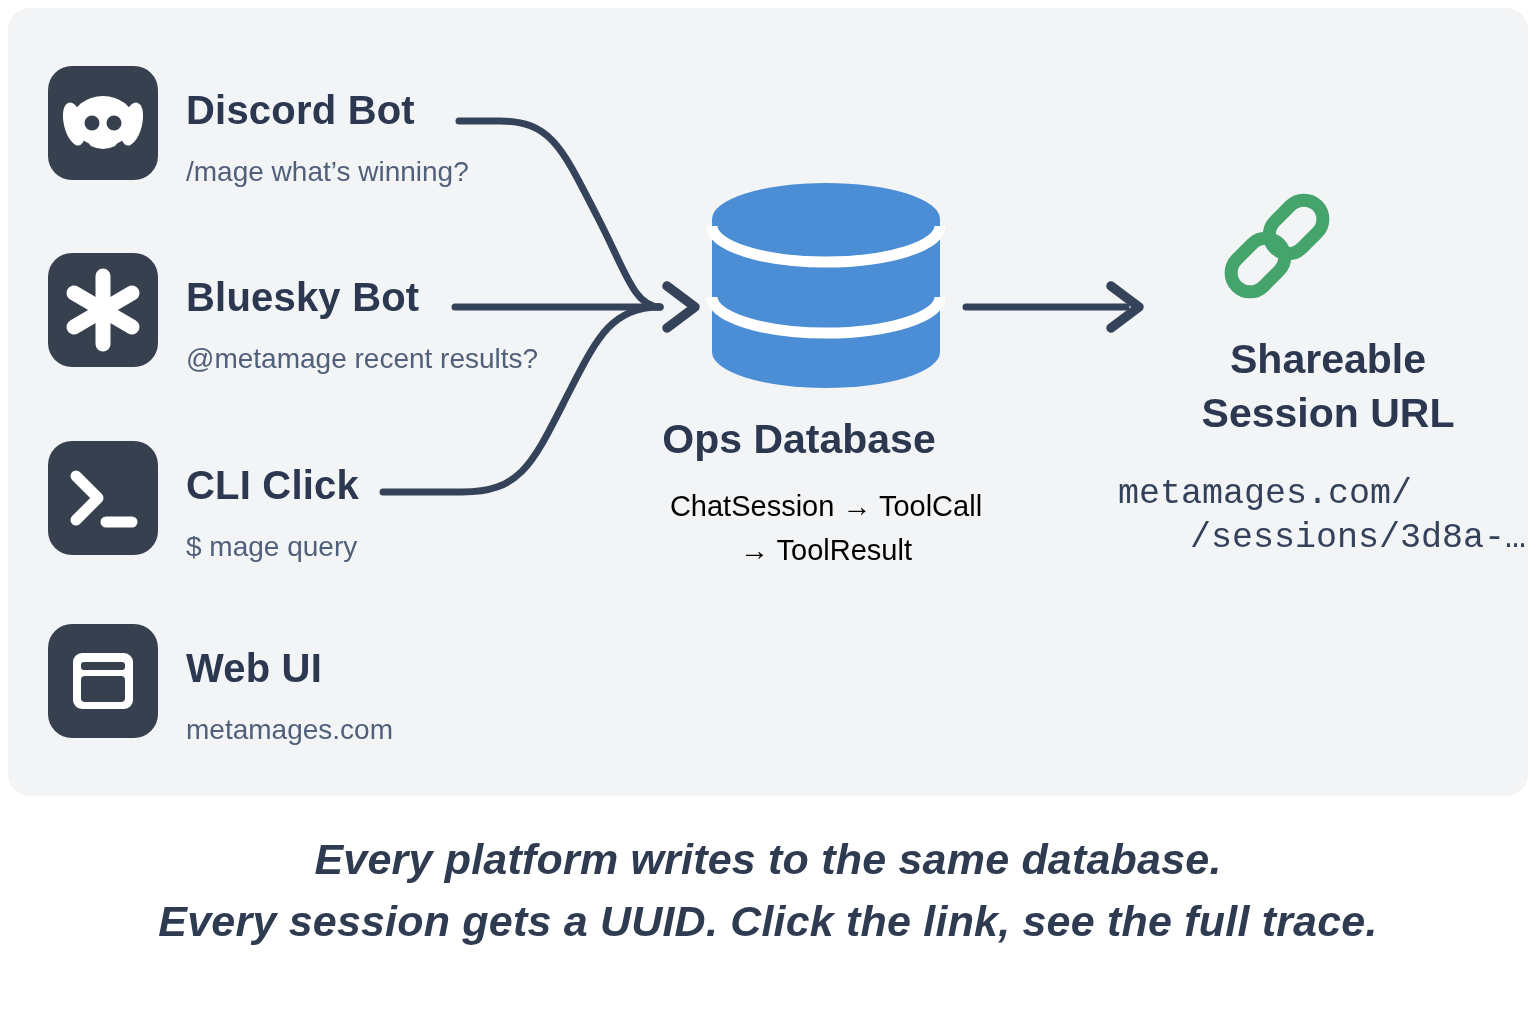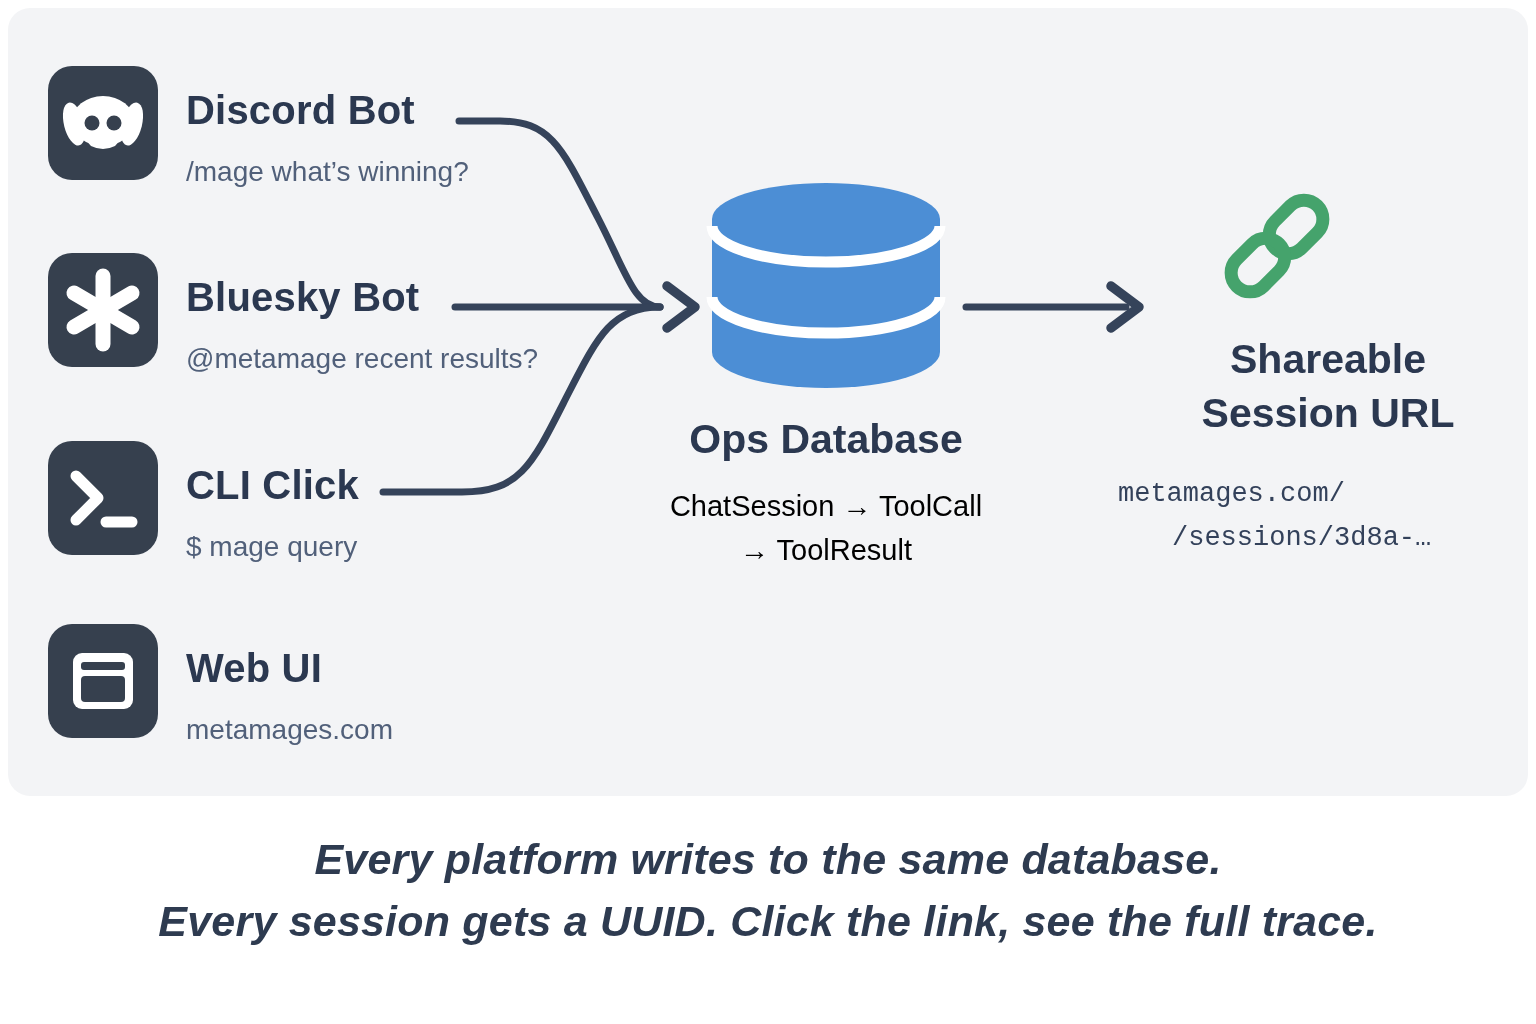--- a/index.html
+++ b/index.html
@@ -36,43 +36,43 @@
     font-size: 28px; font-weight: 400; color: #51607a;
     margin-top: 22px; white-space: nowrap;
   }
   .row-discord { top: 66px; }
   .row-bluesky { top: 253px; }
   .row-cli     { top: 441px; }
   .row-web     { top: 624px; }
 
   
   .db-title {
-    position: absolute; left: 626px; top: 416px; width: 400px;
+    position: absolute; left: 599px; top: 416px; width: 400px;
     text-align: center; font-size: 41px; font-weight: 700; color: #2b3850;
   }
   .db-schema {
     position: absolute; left: 596px; top: 484px; width: 460px;
     text-align: center; font-size: 29px; font-weight: 400; color: #000000;
     line-height: 44px;
   }
 
   
   .link-icon-box { position: absolute; left: 1218px; top: 182px; width: 118px; height: 130px; }
   .share-title {
     position: absolute; left: 1128px; top: 332px; width: 400px;
     text-align: center; font-size: 41px; font-weight: 700; color: #2b3850;
     line-height: 54px;
   }
   .share-url {
     position: absolute; left: 1118px; top: 472px;
     font-family: "Liberation Mono", "DejaVu Sans Mono", monospace;
-    font-size: 27px; color: #33415a; line-height: 44px;
+    font-size: 35px; color: #33415a; line-height: 44px;
     white-space: nowrap;
   }
-  .share-url .url-line2 { margin-left: 54px; }
+  .share-url .url-line2 { margin-left: 72px; }
 
   
   .caption {
     position: absolute; left: 0; top: 828px; width: 1536px;
     text-align: center; font-size: 43px; font-weight: 600; color: #2e3b50;
     line-height: 62px; letter-spacing: 0.2px; font-style: italic;
   }
 </style>
 </head>
 <body>

